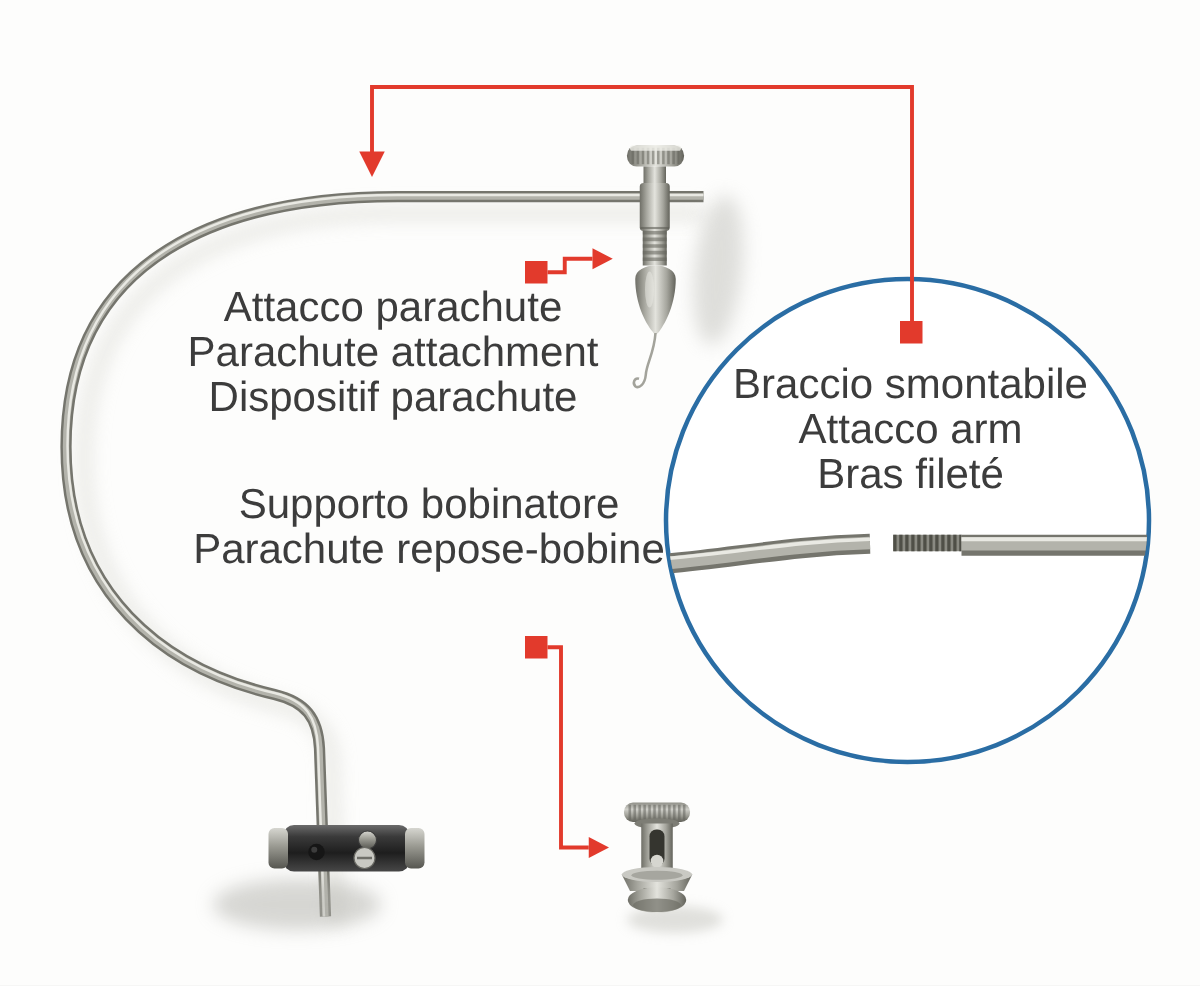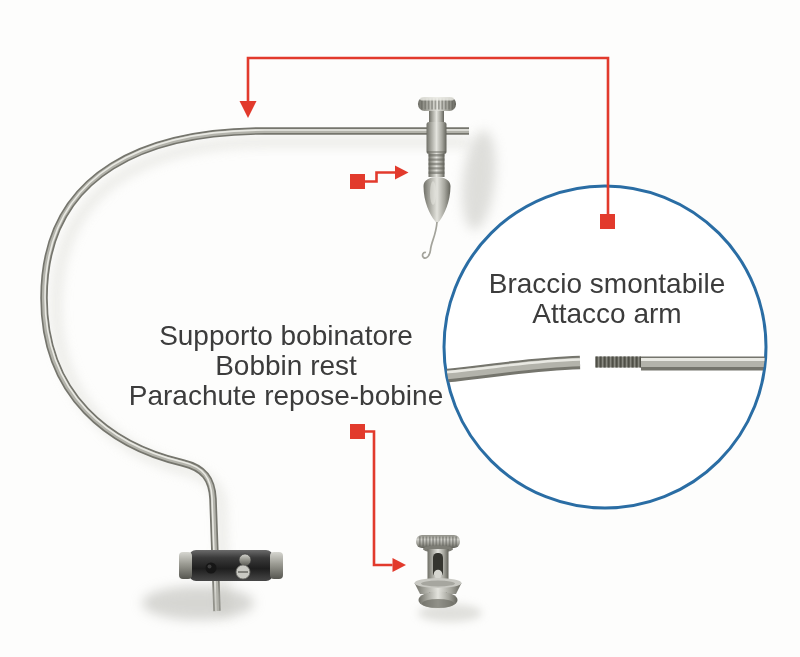--- a/index.html
+++ b/index.html
@@ -141,25 +141,30 @@
     <polygon class="red-fill" points="395,165.5 395,179.5 408.5,172.5"></polygon>
   </g>
 
   <g>
     <rect class="red-fill" x="350" y="424" width="15" height="15"></rect>
     <path class="red-line" d="M365,431.5 L374,431.5 L374,565 L392.5,565"></path>
     <polygon class="red-fill" points="392.5,558 392.5,572 406,565"></polygon>
   </g>
 </svg>
 
+  <div class="label" style="left:52px;top:190px;width:420px;">
+    <div>Attacco parachute</div>
+    <div>Parachute attachment</div>
+    <div>Dispositif parachute</div>
+  </div>
 
   <div class="label" style="left:76px;top:321px;width:420px;">
     <div>Supporto bobinatore</div>
-    <div>Bobbin rest</div>
     <div>Parachute repose-bobine</div>
   </div>
 
-  <div class="label" style="left:447px;top:241px;width:320px;margin-top:28px;">
+  <div class="label" style="left:447px;top:241px;width:320px;">
     <div>Braccio smontabile</div>
     <div>Attacco arm</div>
+    <div>Bras fileté</div>
   </div>
 
 </div>
 
 </body></html>

